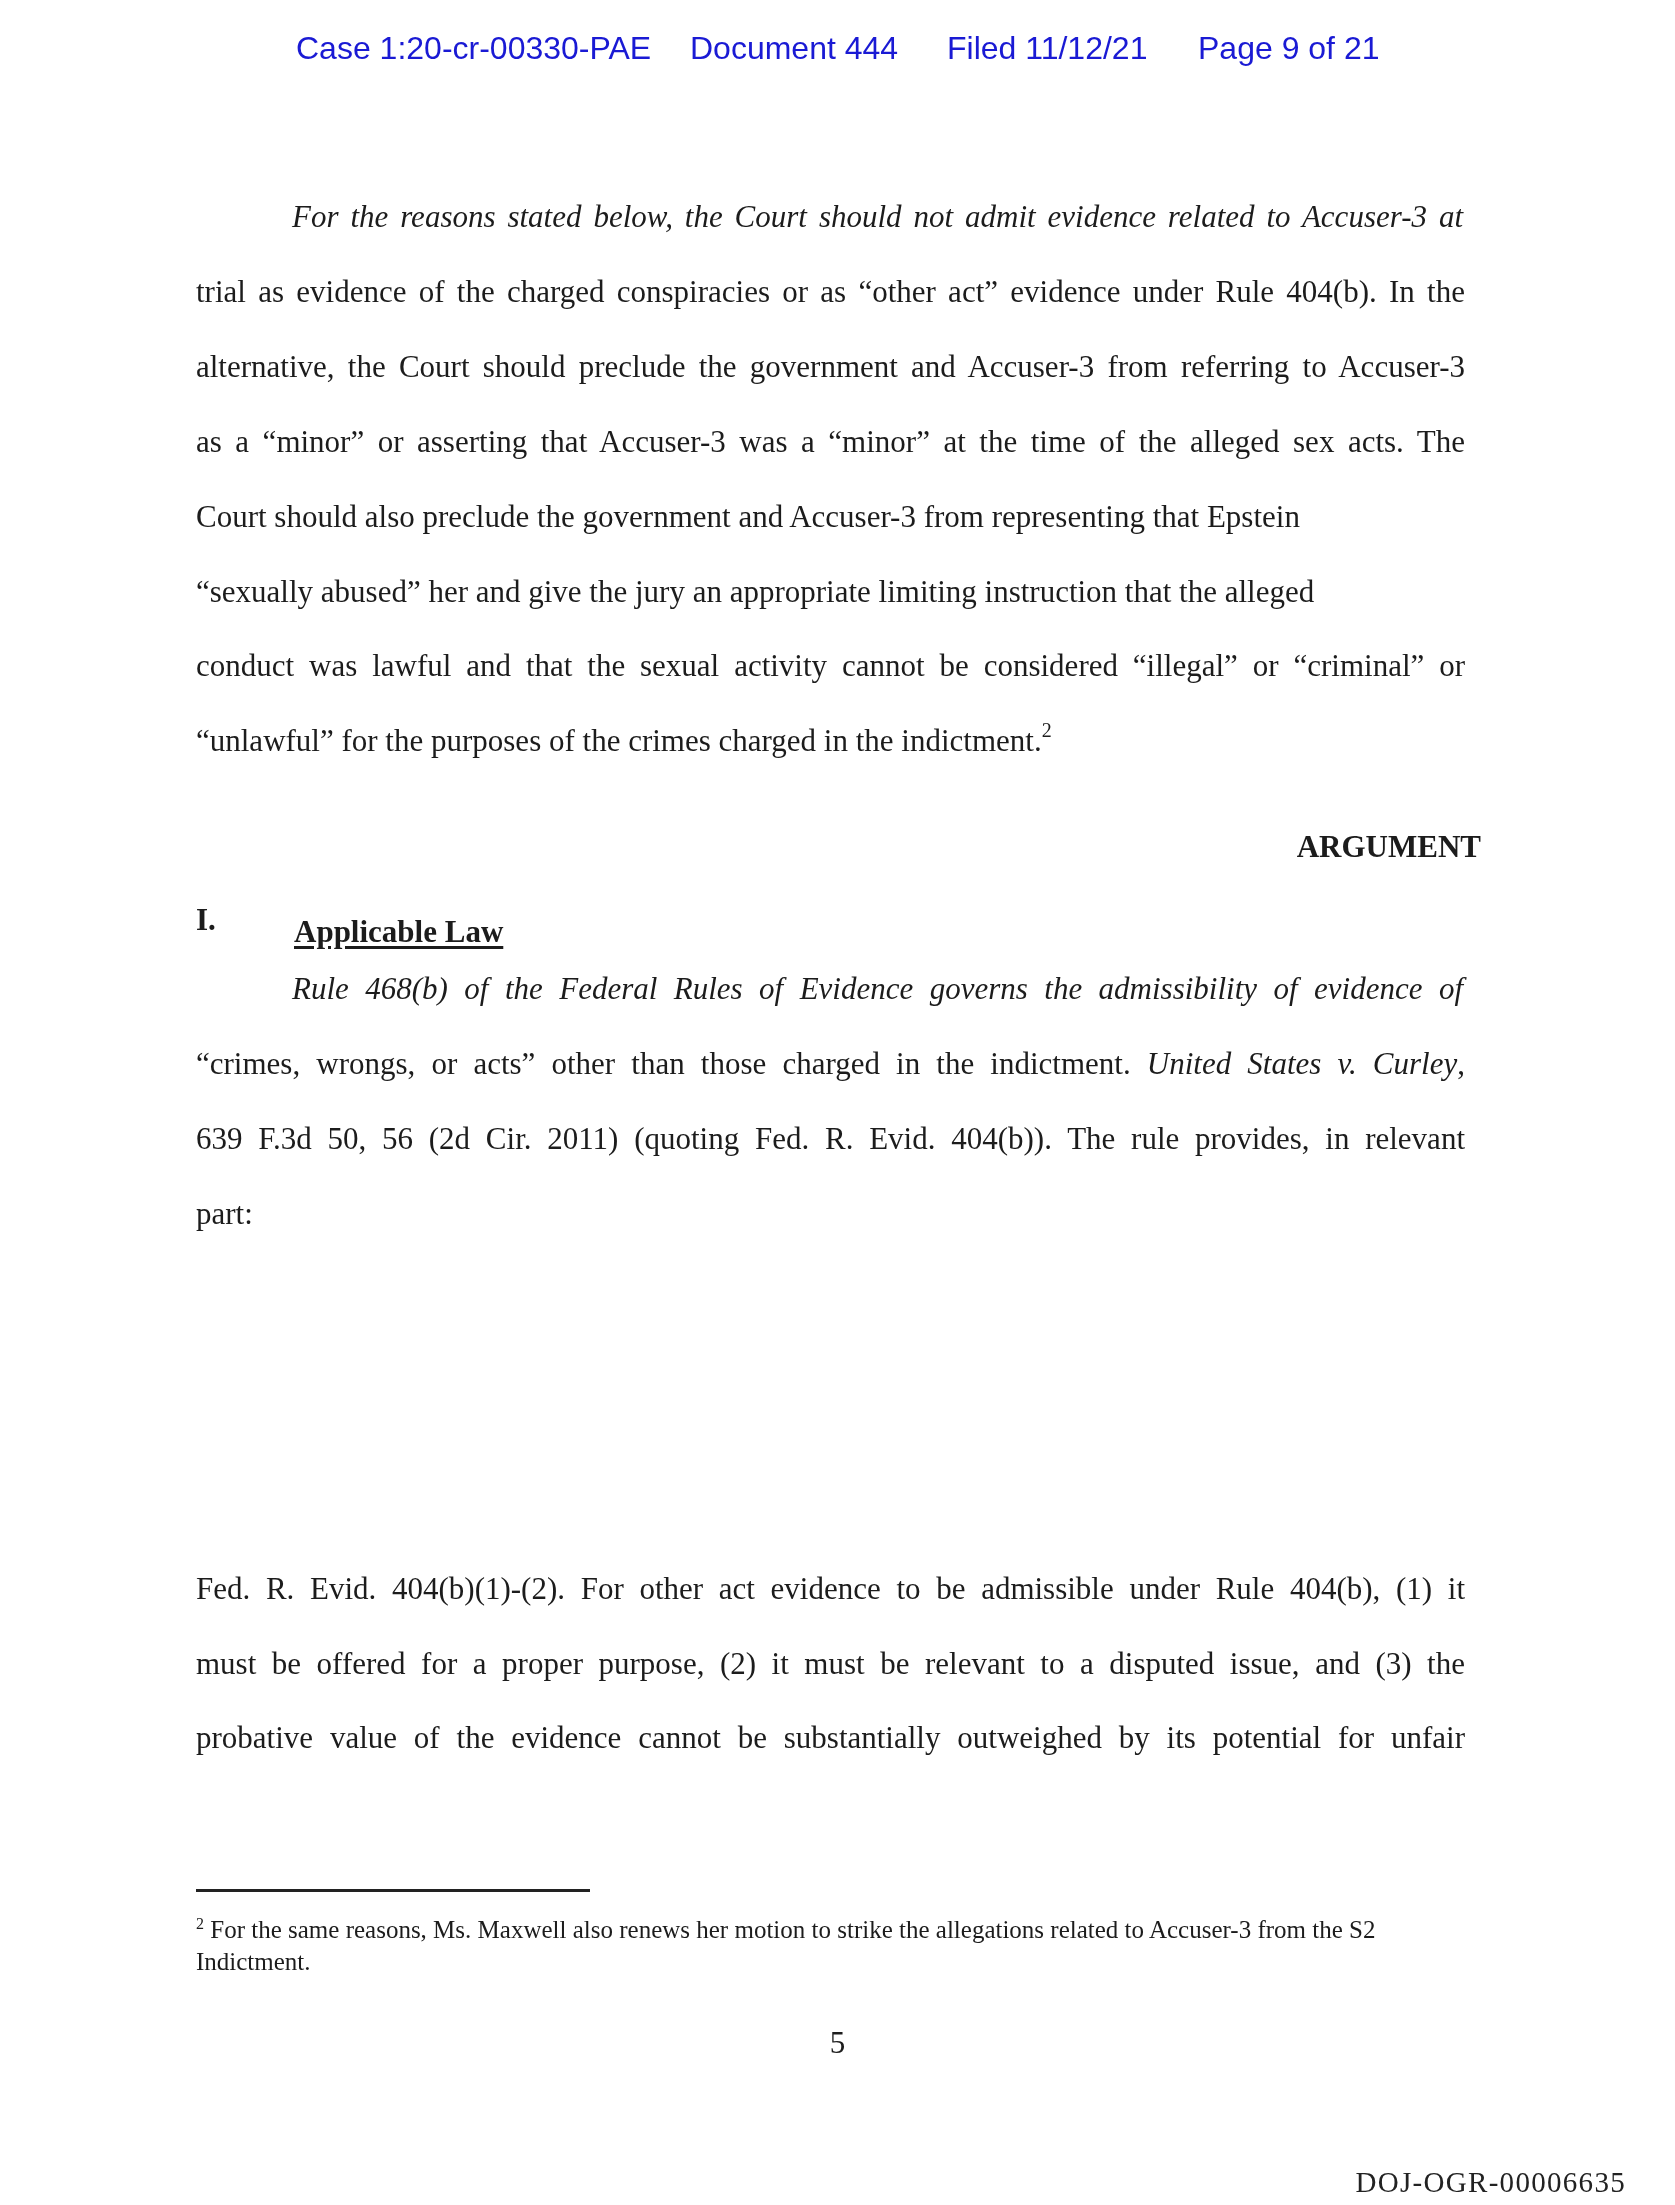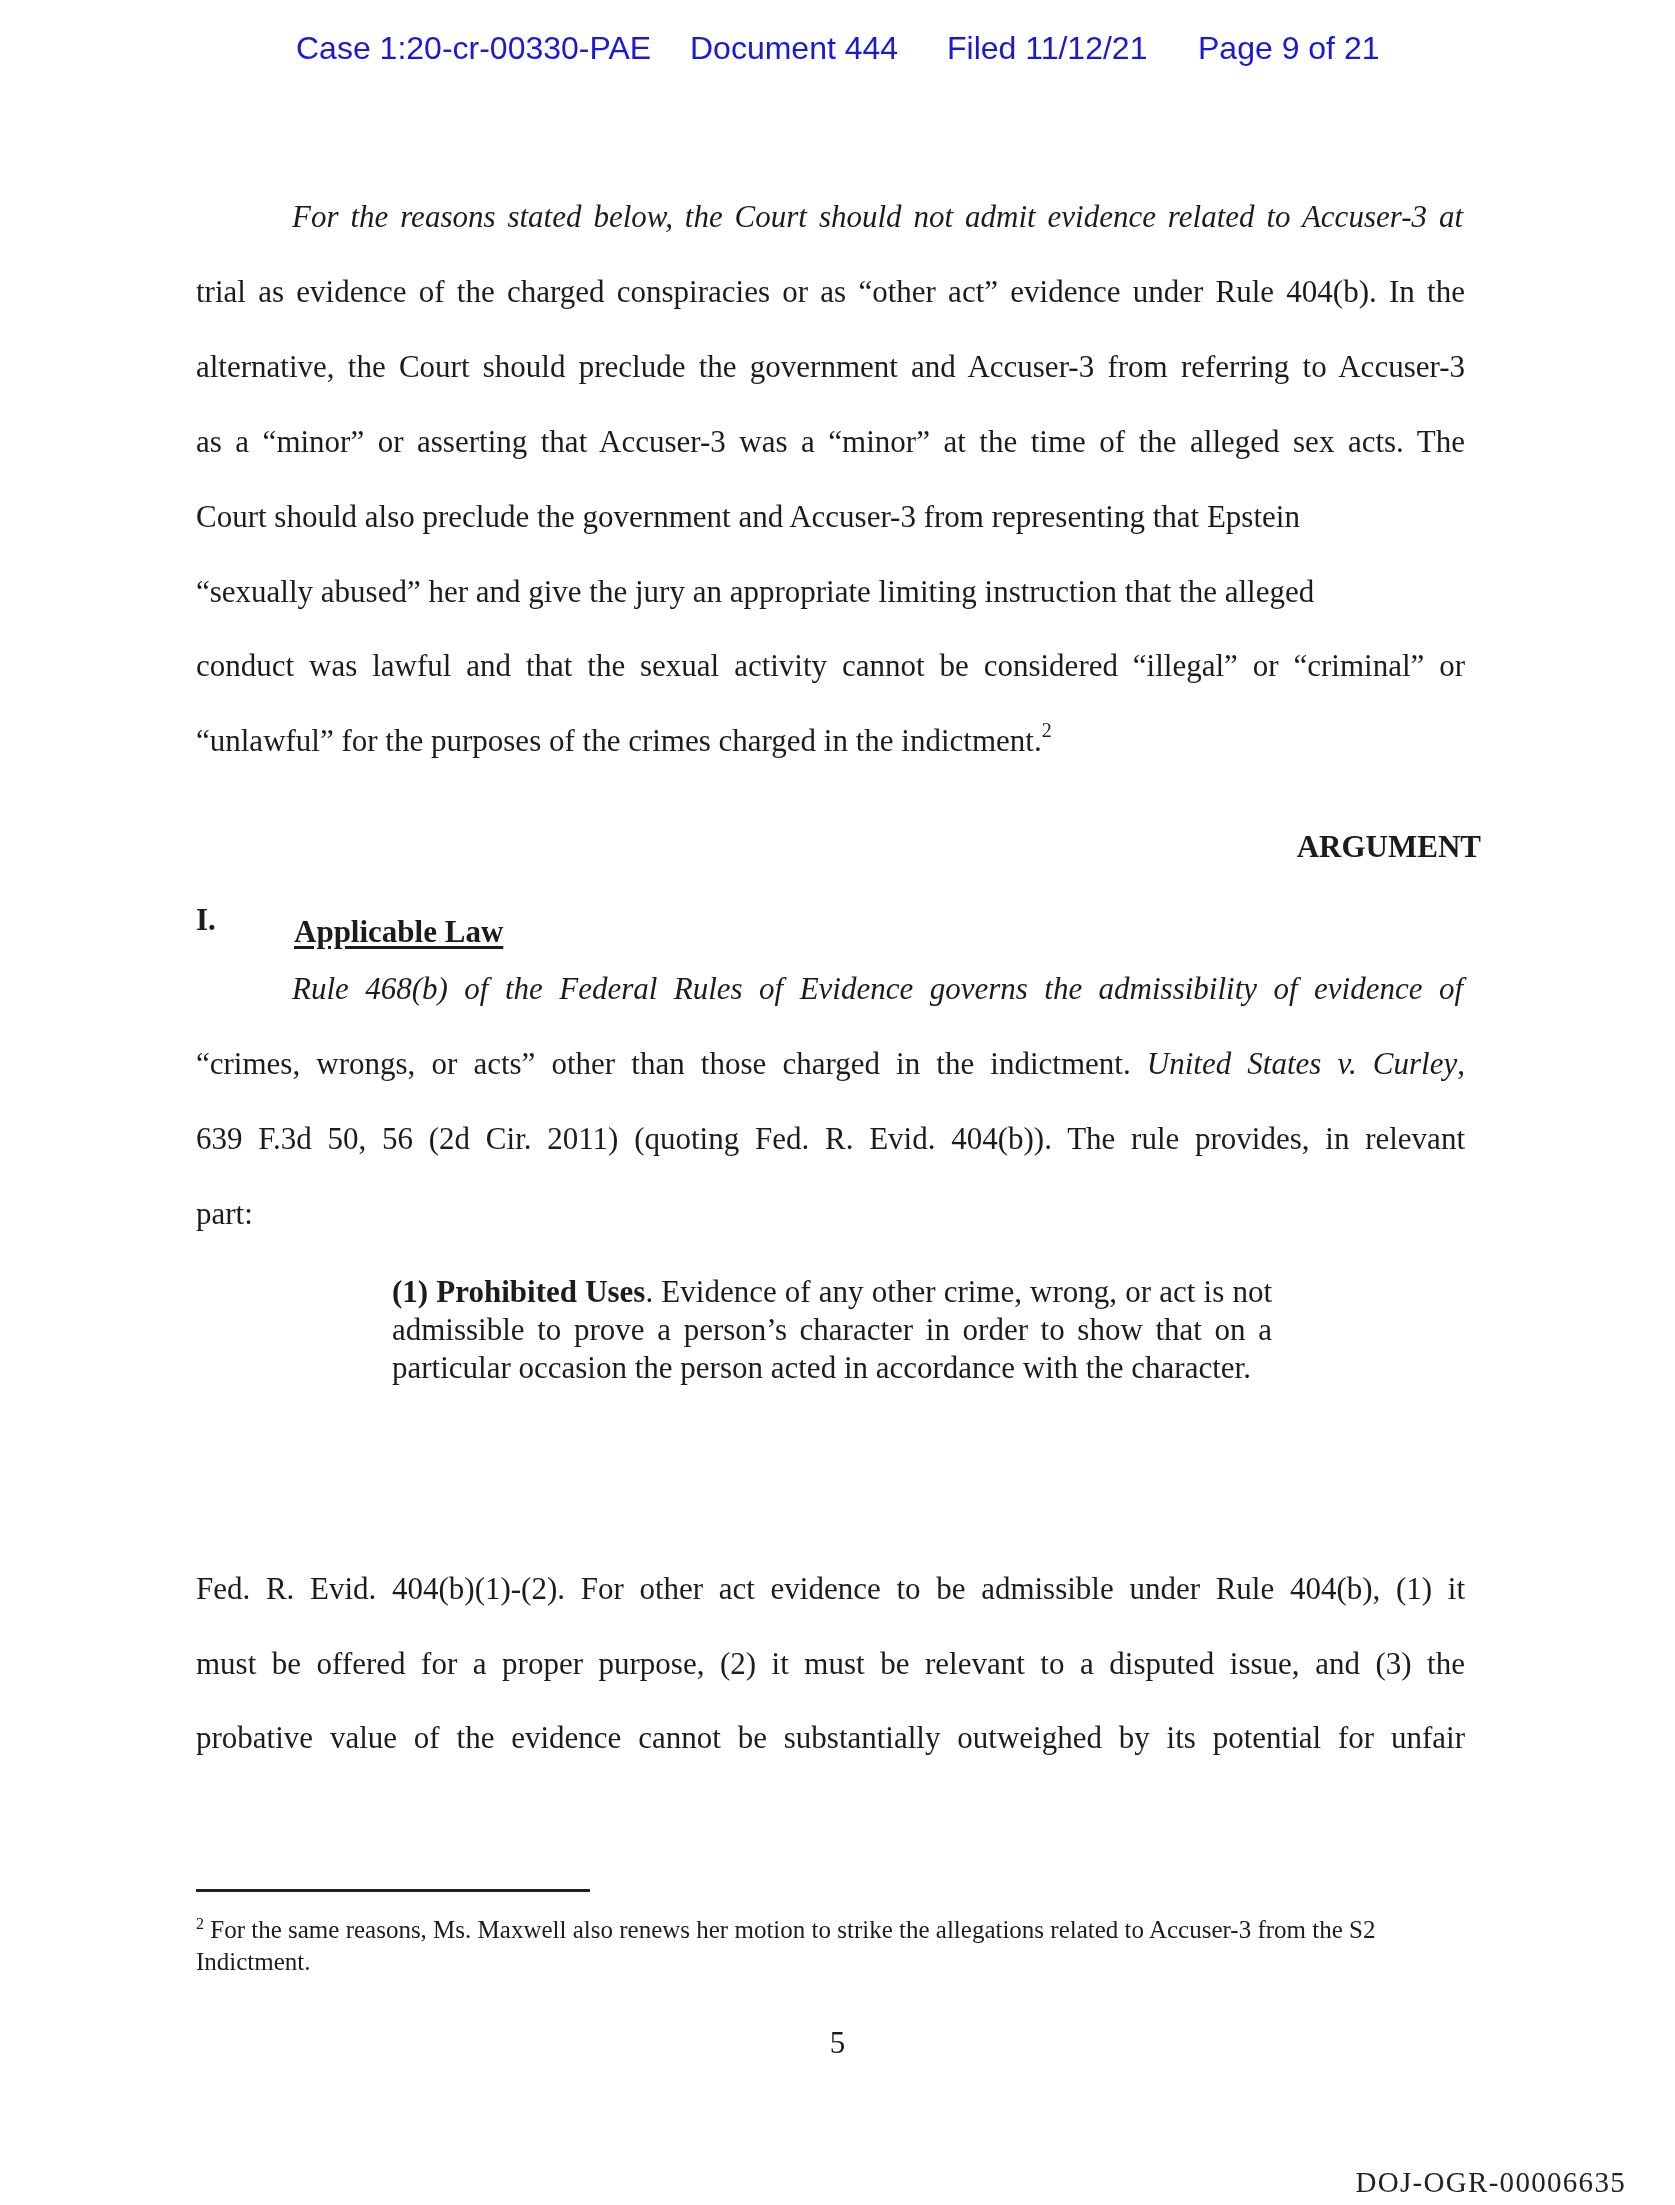--- a/index.html
+++ b/index.html
@@ -67,21 +67,20 @@
 <div class="sec-title serif">Applicable Law</div>
 
 <div>
   <div class="body-line serif indent" style="top:969px">Rule 468(b) of the Federal Rules of Evidence governs the admissibility of evidence of</div>
   <div class="body-line serif" style="top:1044px"><span>“crimes, wrongs, or acts” other than those charged in the indictment.  </span><i>United States v. Curley</i><span>,</span></div>
   <div class="body-line serif" style="top:1119px">639 F.3d 50, 56 (2d Cir. 2011) (quoting Fed. R. Evid. 404(b)).  The rule provides, in relevant</div>
   <div class="body-line serif last" style="top:1194px">part:</div>
 </div>
 
 <div class="quote serif">
-  <p><b>(1) Prohibited Uses</b><span>. Evidence of any other crime, wrong, or act is not admissible to prove a person’s character in order to show that on a particular occasion the person acted in accordance with the character.</span></p>
 </div>
 
 <div>
   <div class="body-line serif" style="top:1569px">Fed. R. Evid. 404(b)(1)-(2).  For other act evidence to be admissible under Rule 404(b), (1) it</div>
   <div class="body-line serif" style="top:1644px">must be offered for a proper purpose, (2) it must be relevant to a disputed issue, and (3) the</div>
   <div class="body-line serif" style="top:1718px">probative value of the evidence cannot be substantially outweighed by its potential for unfair</div>
 </div>
 
 <div class="fn-rule"></div>
 <div class="footnote serif"><sup>2</sup><span> For the same reasons, Ms. Maxwell also renews her motion to strike the allegations related to Accuser-3 from the S2 Indictment.</span></div>

